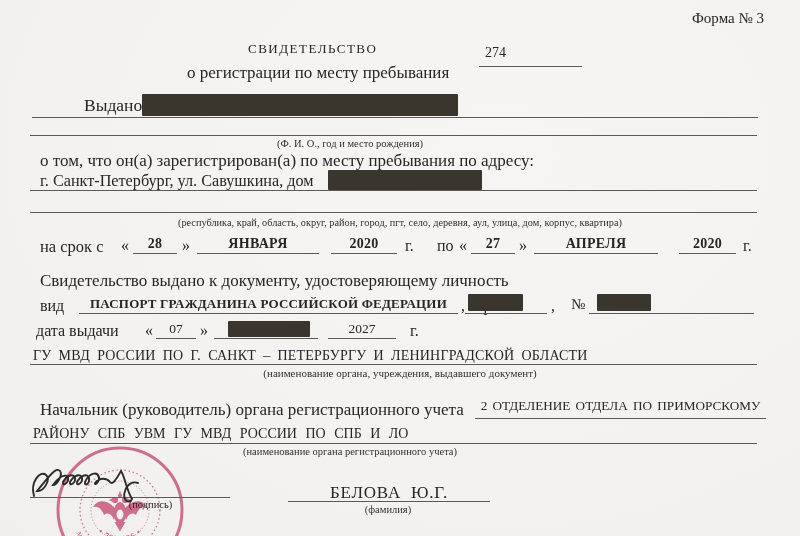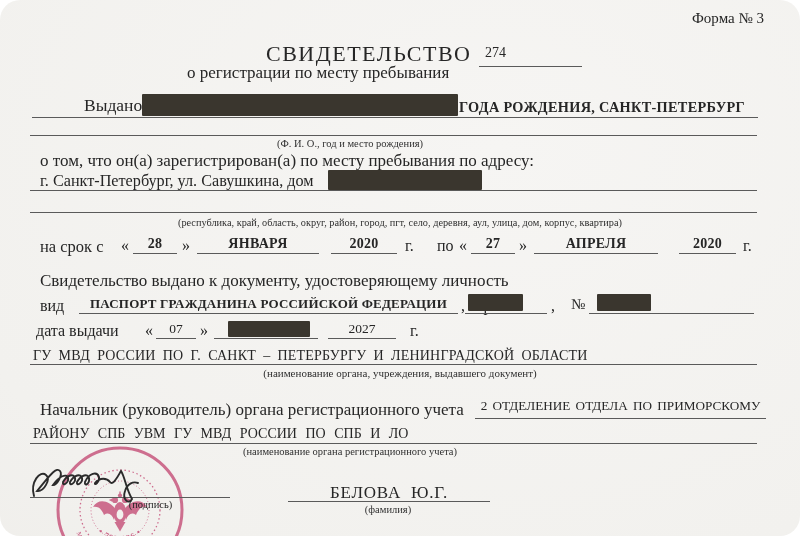--- a/index.html
+++ b/index.html
@@ -3,46 +3,44 @@
 <meta charset="utf-8">
 <style>
   html,body{margin:0;padding:0;}
   .page{
     position:relative;
     width:800px;height:536px;
     overflow:hidden;
     background:radial-gradient(130% 150% at 62% 28%, #f6f5f3 0%, #f2f1ee 55%, #eceae6 100%);
     font-family:"Liberation Serif","DejaVu Serif",serif;
     color:#262626;
-    border-radius:20px;
   }
   .abs{position:absolute;white-space:nowrap;}
   .rule{position:absolute;border-bottom:1.3px solid #5a5a5a;}
   .field{position:absolute;border-bottom:1.3px solid #5a5a5a;text-align:center;}
   .filled{font-weight:bold;font-size:14px;letter-spacing:.3px;}
   .caption{position:absolute;font-size:10.5px;text-align:center;color:#303030;white-space:nowrap;}
   .redaction{position:absolute;background:#3a362e;border-radius:1px;z-index:2;}
   .body-txt{font-size:17px;}
   .cond{font-size:13px;font-weight:bold;letter-spacing:.2px;}
   .z2{z-index:2;} .z3{z-index:3;}
 </style>
 </head>
 <body>
 
 <div class="page">
 
   <div class="abs" style="right:36px;top:10px;font-size:15px;">Форма № 3</div>
-  <div class="abs" style="left:266px;top:41px;font-size:22px;letter-spacing:1.5px;">СВИДЕТЕЛЬСТВО</div>
+  <div class="abs" style="left:248px;top:41px;font-size:13px;letter-spacing:1.5px;">СВИДЕТЕЛЬСТВО</div>
   <div class="field" style="left:479px;top:45px;width:97px;height:21px;font-size:14px;text-align:left;padding-left:6px;">274</div>
   <div class="abs" style="left:187px;top:63px;width:260px;text-align:center;font-size:17px;">о регистрации по месту пребывания</div>
 
   <div class="rule" style="left:32px;top:96px;width:726px;height:21px;"></div>
   <div class="abs body-txt" style="left:84px;top:95px;font-size:17.5px;">Выдано</div>
   <div class="redaction" style="left:142px;top:94px;width:316px;height:22px;"></div>
-  <div class="abs" style="left:459px;top:99px;font-size:14.3px;font-weight:bold;letter-spacing:.3px;">ГОДА РОЖДЕНИЯ, САНКТ-ПЕТЕРБУРГ</div>
   <div class="rule" style="left:30px;top:115px;width:727px;height:20px;"></div>
   <div class="caption" style="left:210px;top:138px;width:280px;">(Ф. И. О., год и место рождения)</div>
 
   <div class="abs body-txt" style="left:40px;top:151px;">о том, что он(а) зарегистрирован(а) по месту пребывания по адресу:</div>
   <div class="abs" style="left:40px;top:172px;font-size:16.2px;">г. Санкт-Петербург, ул. Савушкина, дом</div>
   <div class="redaction" style="left:328px;top:170px;width:154px;height:20px;"></div>
   <div class="rule" style="left:30px;top:170px;width:727px;height:20px;"></div>
   <div class="rule" style="left:30px;top:192px;width:727px;height:20px;"></div>
   <div class="caption" style="left:100px;top:217px;width:600px;font-size:10.3px;">(республика, край, область, округ, район, город, пгт, село, деревня, аул, улица, дом, корпус, квартира)</div>
 

